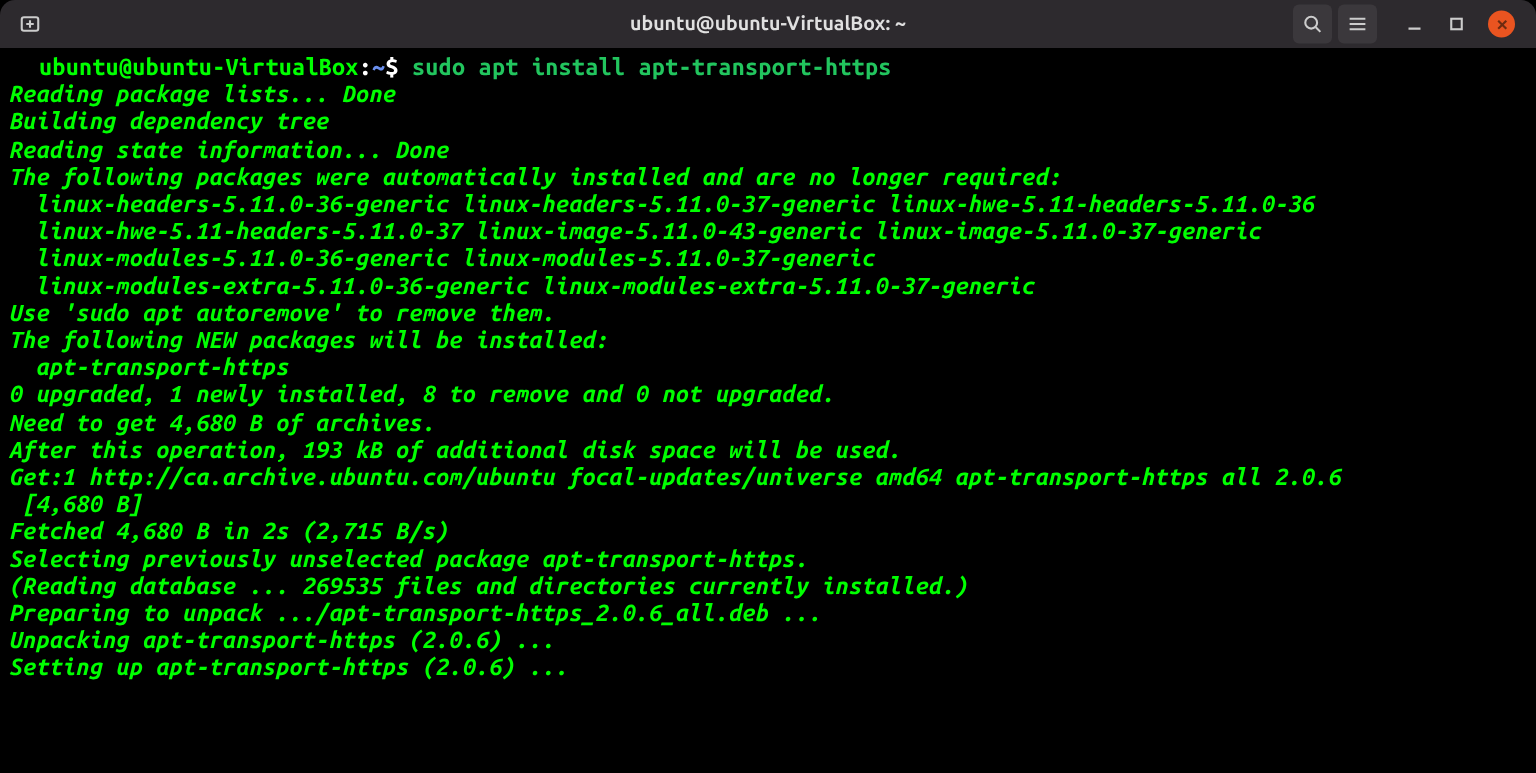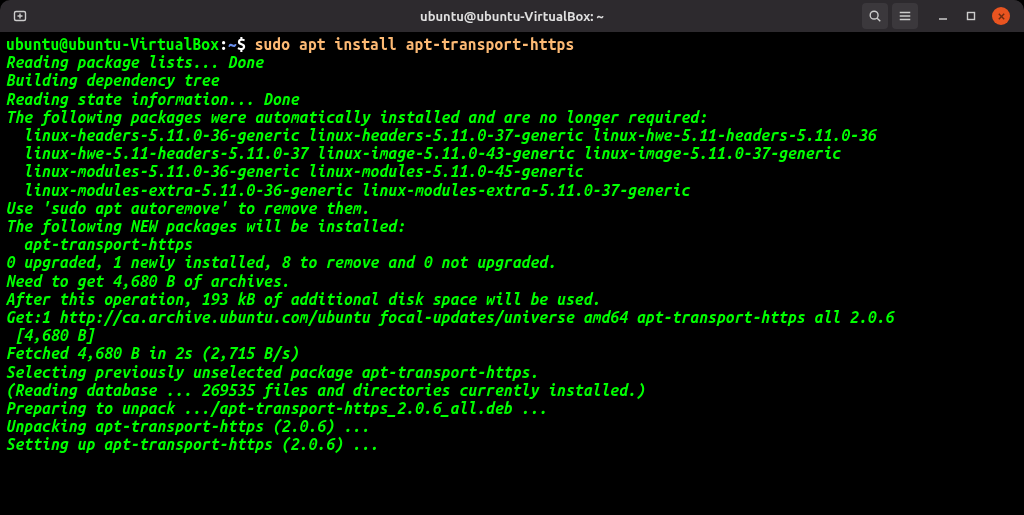--- a/index.html
+++ b/index.html
@@ -106,25 +106,25 @@
       background: #000;
       padding: 4px 6px;
       font-size: 15.5px;
       line-height: 18.2px;
       font-weight: bold;
       color: #00ff00;
       white-space: pre;
       overflow: hidden;
       letter-spacing: 0.2px;
     }
-    .prompt-user { color: #00ff00; }
+    .prompt-user { color: #00ff00; margin-left: 20px; }
     .prompt-colon { color: #ffffff; }
     .prompt-path { color: #6a8fed; }
     .prompt-dollar { color: #ffffff; }
-    .cmd { color: #fdba74; }
+    .cmd { color: #22c55e; }
     .out { color: #00ff00; font-style: italic; }
   </style>
 </head>
 <body>
 
 <div class="window">
   <div class="titlebar">
     <div class="titlebar-left">
       <div class="new-tab-btn">
         <svg width="16" height="16" viewBox="0 0 16 16" fill="none" stroke="currentColor" stroke-width="1.4">
@@ -170,21 +170,21 @@
     </div>
   </div>
 
   <div class="terminal"><span class="prompt-user">ubuntu@ubuntu-VirtualBox</span><span class="prompt-colon">:</span><span class="prompt-path">~</span><span class="prompt-dollar">$ </span><span class="cmd">sudo apt install apt-transport-https</span>
 <span class="out">Reading package lists... Done</span>
 <span class="out">Building dependency tree</span>
 <span class="out">Reading state information... Done</span>
 <span class="out">The following packages were automatically installed and are no longer required:</span>
 <span class="out">  linux-headers-5.11.0-36-generic linux-headers-5.11.0-37-generic linux-hwe-5.11-headers-5.11.0-36</span>
 <span class="out">  linux-hwe-5.11-headers-5.11.0-37 linux-image-5.11.0-43-generic linux-image-5.11.0-37-generic</span>
-<span class="out">  linux-modules-5.11.0-36-generic linux-modules-5.11.0-45-generic</span>
+<span class="out">  linux-modules-5.11.0-36-generic linux-modules-5.11.0-37-generic</span>
 <span class="out">  linux-modules-extra-5.11.0-36-generic linux-modules-extra-5.11.0-37-generic</span>
 <span class="out">Use 'sudo apt autoremove' to remove them.</span>
 <span class="out">The following NEW packages will be installed:</span>
 <span class="out">  apt-transport-https</span>
 <span class="out">0 upgraded, 1 newly installed, 8 to remove and 0 not upgraded.</span>
 <span class="out">Need to get 4,680 B of archives.</span>
 <span class="out">After this operation, 193 kB of additional disk space will be used.</span>
 <span class="out">Get:1 http://ca.archive.ubuntu.com/ubuntu focal-updates/universe amd64 apt-transport-https all 2.0.6</span>
 <span class="out"> [4,680 B]</span>
 <span class="out">Fetched 4,680 B in 2s (2,715 B/s)</span>

